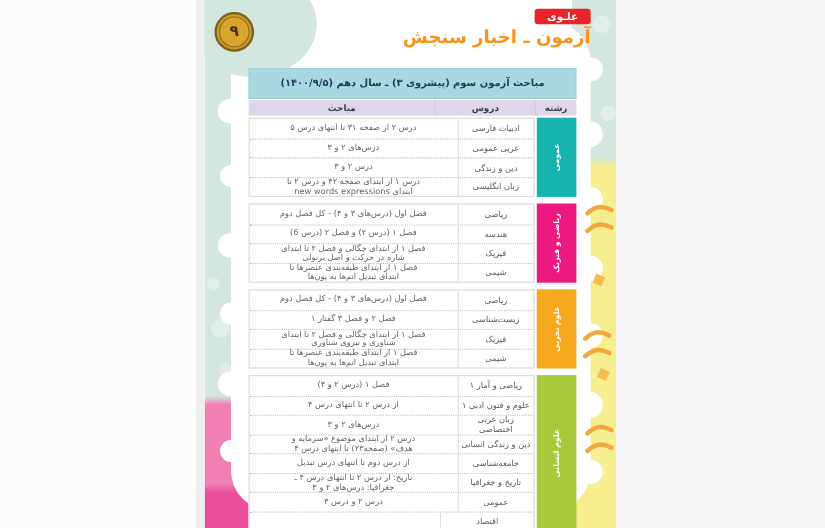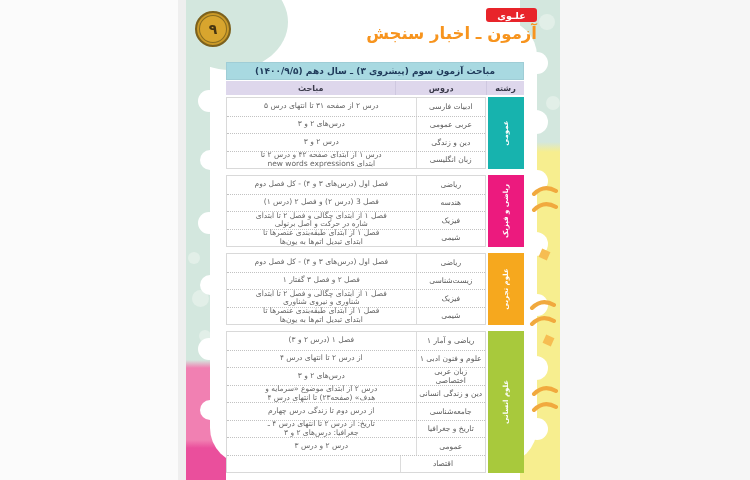--- a/index.html
+++ b/index.html
@@ -32,21 +32,21 @@
     color:#463511;font-size:14px;font-weight:bold;}
 
   
   .badge{position:absolute;left:300px;top:8px;width:51px;height:14px;background:#e8242a;border-radius:3px;
     color:#fff;font-size:9.5px;font-weight:bold;display:flex;align-items:center;justify-content:center;z-index:7;text-align:right;}
   .doc-title{position:absolute;left:120px;top:24px;width:231px;text-align:right;direction:rtl;
     color:#f7941e;font-size:16.5px;font-weight:bold;z-index:7;letter-spacing:0;}
 
   
   .exam-table{position:absolute;left:40px;top:62px;width:298px;direction:rtl;z-index:6;font-size:7.5px;color:#555;}
-  .t-title{height:18px;background:#a8d9e1;display:flex;align-items:center;justify-content:center;
+  .t-title{height:28px;background:#a8d9e1;display:flex;align-items:center;justify-content:center;
     font-size:9px;font-weight:bold;color:#1f3a5a;border:1px solid #9fcdd6;box-sizing:border-box;}
   .t-head{height:14px;background:#ded7ec;display:flex;margin-top:1px;font-weight:bold;color:#3a3a4a;font-size:8px;}
   .t-head .hc{display:flex;align-items:center;justify-content:center;box-sizing:border-box;}
   .hc-field{width:38px;}
   .hc-lesson{width:94px;border-left:1px solid #cfc8e0;border-right:1px solid #cfc8e0;}
   .hc-topic{width:174px;}
   .section{display:flex;margin-top:6px;}
   .section.first{margin-top:2px;}
   .side{width:36px;margin-left:2px;position:relative;}
   .side span{position:absolute;left:50%;top:50%;transform:translate(-50%,-50%) rotate(-90deg);
@@ -156,21 +156,21 @@
             <div class="side" style="background: rgb(236, 26, 126);">
               <span>ریاضی و فیزیک</span>
             </div>
             <div class="rows">
               <div class="row">
                 <div class="cell cell-lesson">ریاضی</div>
                 <div class="cell cell-topic">فصل اول (درس‌های ۳ و ۴) - کل فصل دوم</div>
               </div>
               <div class="row">
                 <div class="cell cell-lesson">هندسه</div>
-                <div class="cell cell-topic">فصل 3 (درس ۲) و فصل ۲ (درس ۱)</div>
+                <div class="cell cell-topic">فصل ۱ (درس ۲) و فصل ۲ (درس 6)</div>
               </div>
               <div class="row">
                 <div class="cell cell-lesson">فیزیک</div>
                 <div class="cell cell-topic">فصل ۱ از ابتدای چگالی و فصل ۲ تا ابتدای شاره در حرکت و اصل برنولی</div>
               </div>
               <div class="row">
                 <div class="cell cell-lesson">شیمی</div>
                 <div class="cell cell-topic">فصل ۱ از ابتدای طبقه‌بندی عنصرها تا ابتدای تبدیل اتم‌ها به یون‌ها</div>
               </div>
             </div>
@@ -214,21 +214,21 @@
               <div class="row">
                 <div class="cell cell-lesson">زبان عربی اختصاصی</div>
                 <div class="cell cell-topic">درس‌های ۲ و ۳</div>
               </div>
               <div class="row">
                 <div class="cell cell-lesson">دین و زندگی انسانی</div>
                 <div class="cell cell-topic">درس ۲ از ابتدای موضوع «سرمایه و هدف» (صفحه۲۳) تا انتهای درس ۴</div>
               </div>
               <div class="row">
                 <div class="cell cell-lesson">جامعه‌شناسی</div>
-                <div class="cell cell-topic">از درس دوم تا زندگی درس چهارم</div>
+                <div class="cell cell-topic">از درس دوم تا انتهای درس تبدیل</div>
               </div>
               <div class="row">
                 <div class="cell cell-lesson">تاریخ و جغرافیا</div>
                 <div class="cell cell-topic">تاریخ: از درس ۲ تا انتهای درس ۴ ـ جغرافیا: درس‌های ۲ و ۳</div>
               </div>
               <div class="row">
                 <div class="cell cell-lesson">عمومی</div>
                 <div class="cell cell-topic">درس ۲ و درس ۳</div>
               </div>
               <div class="row">

